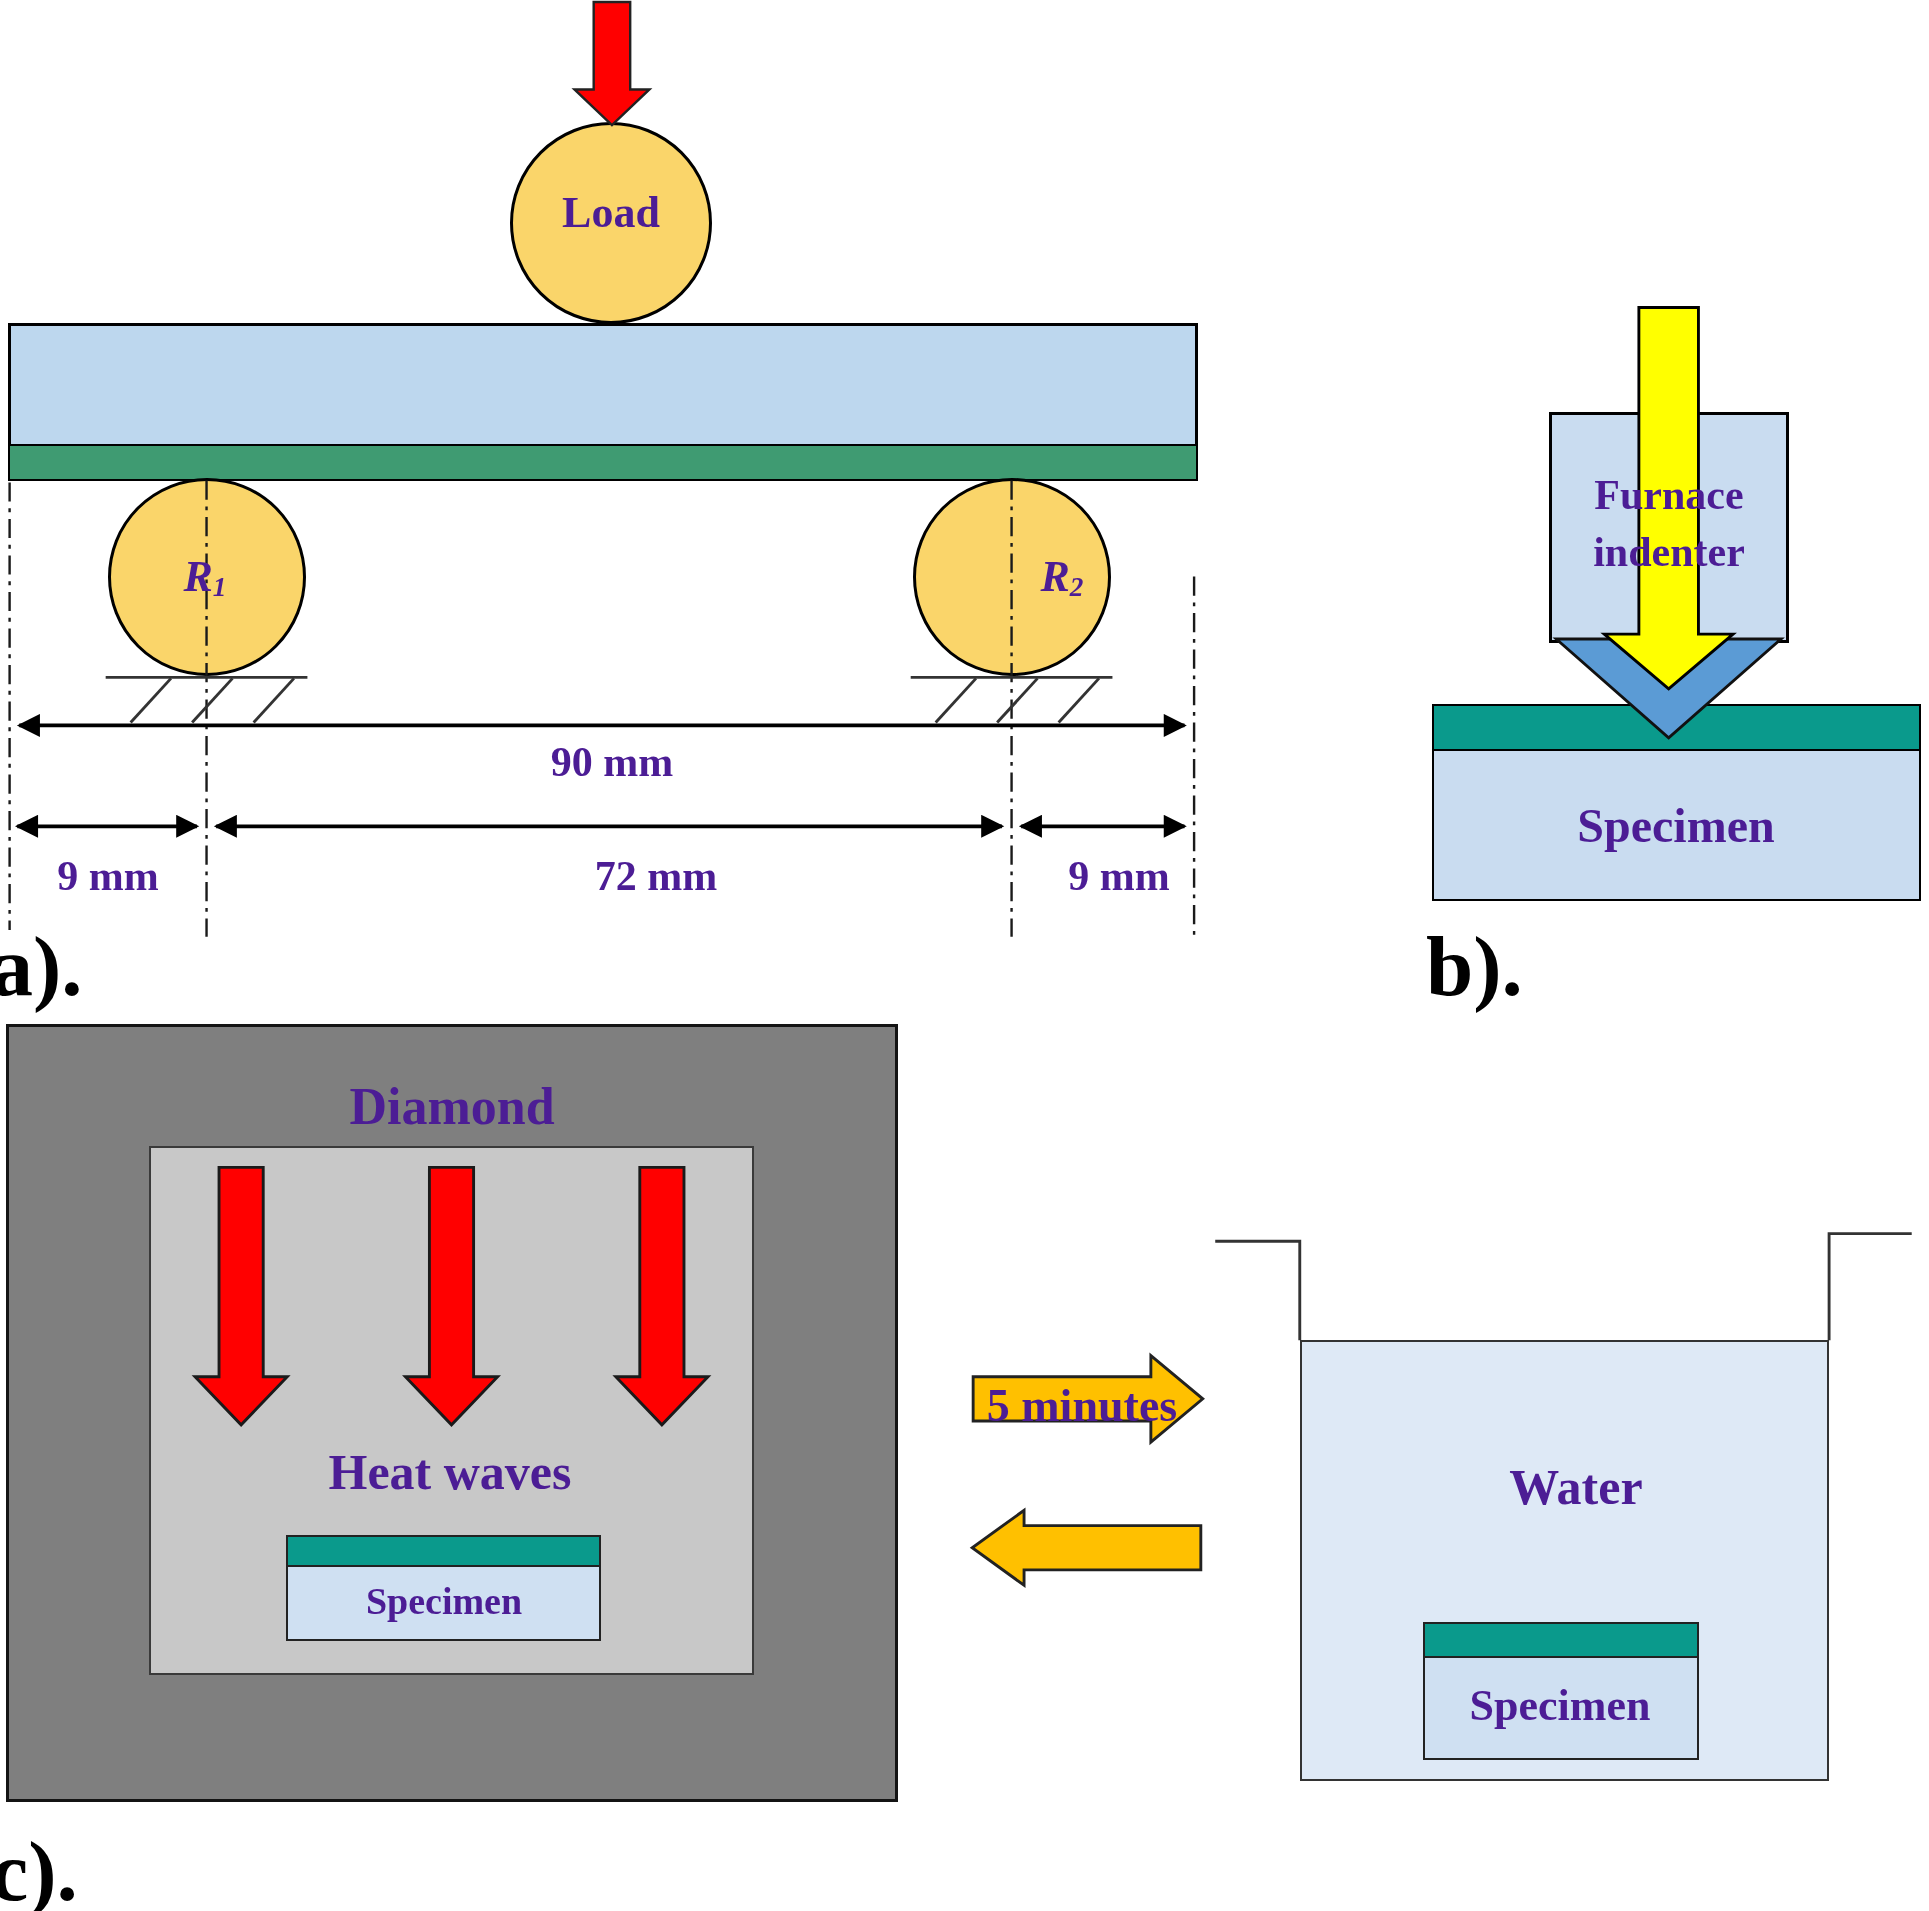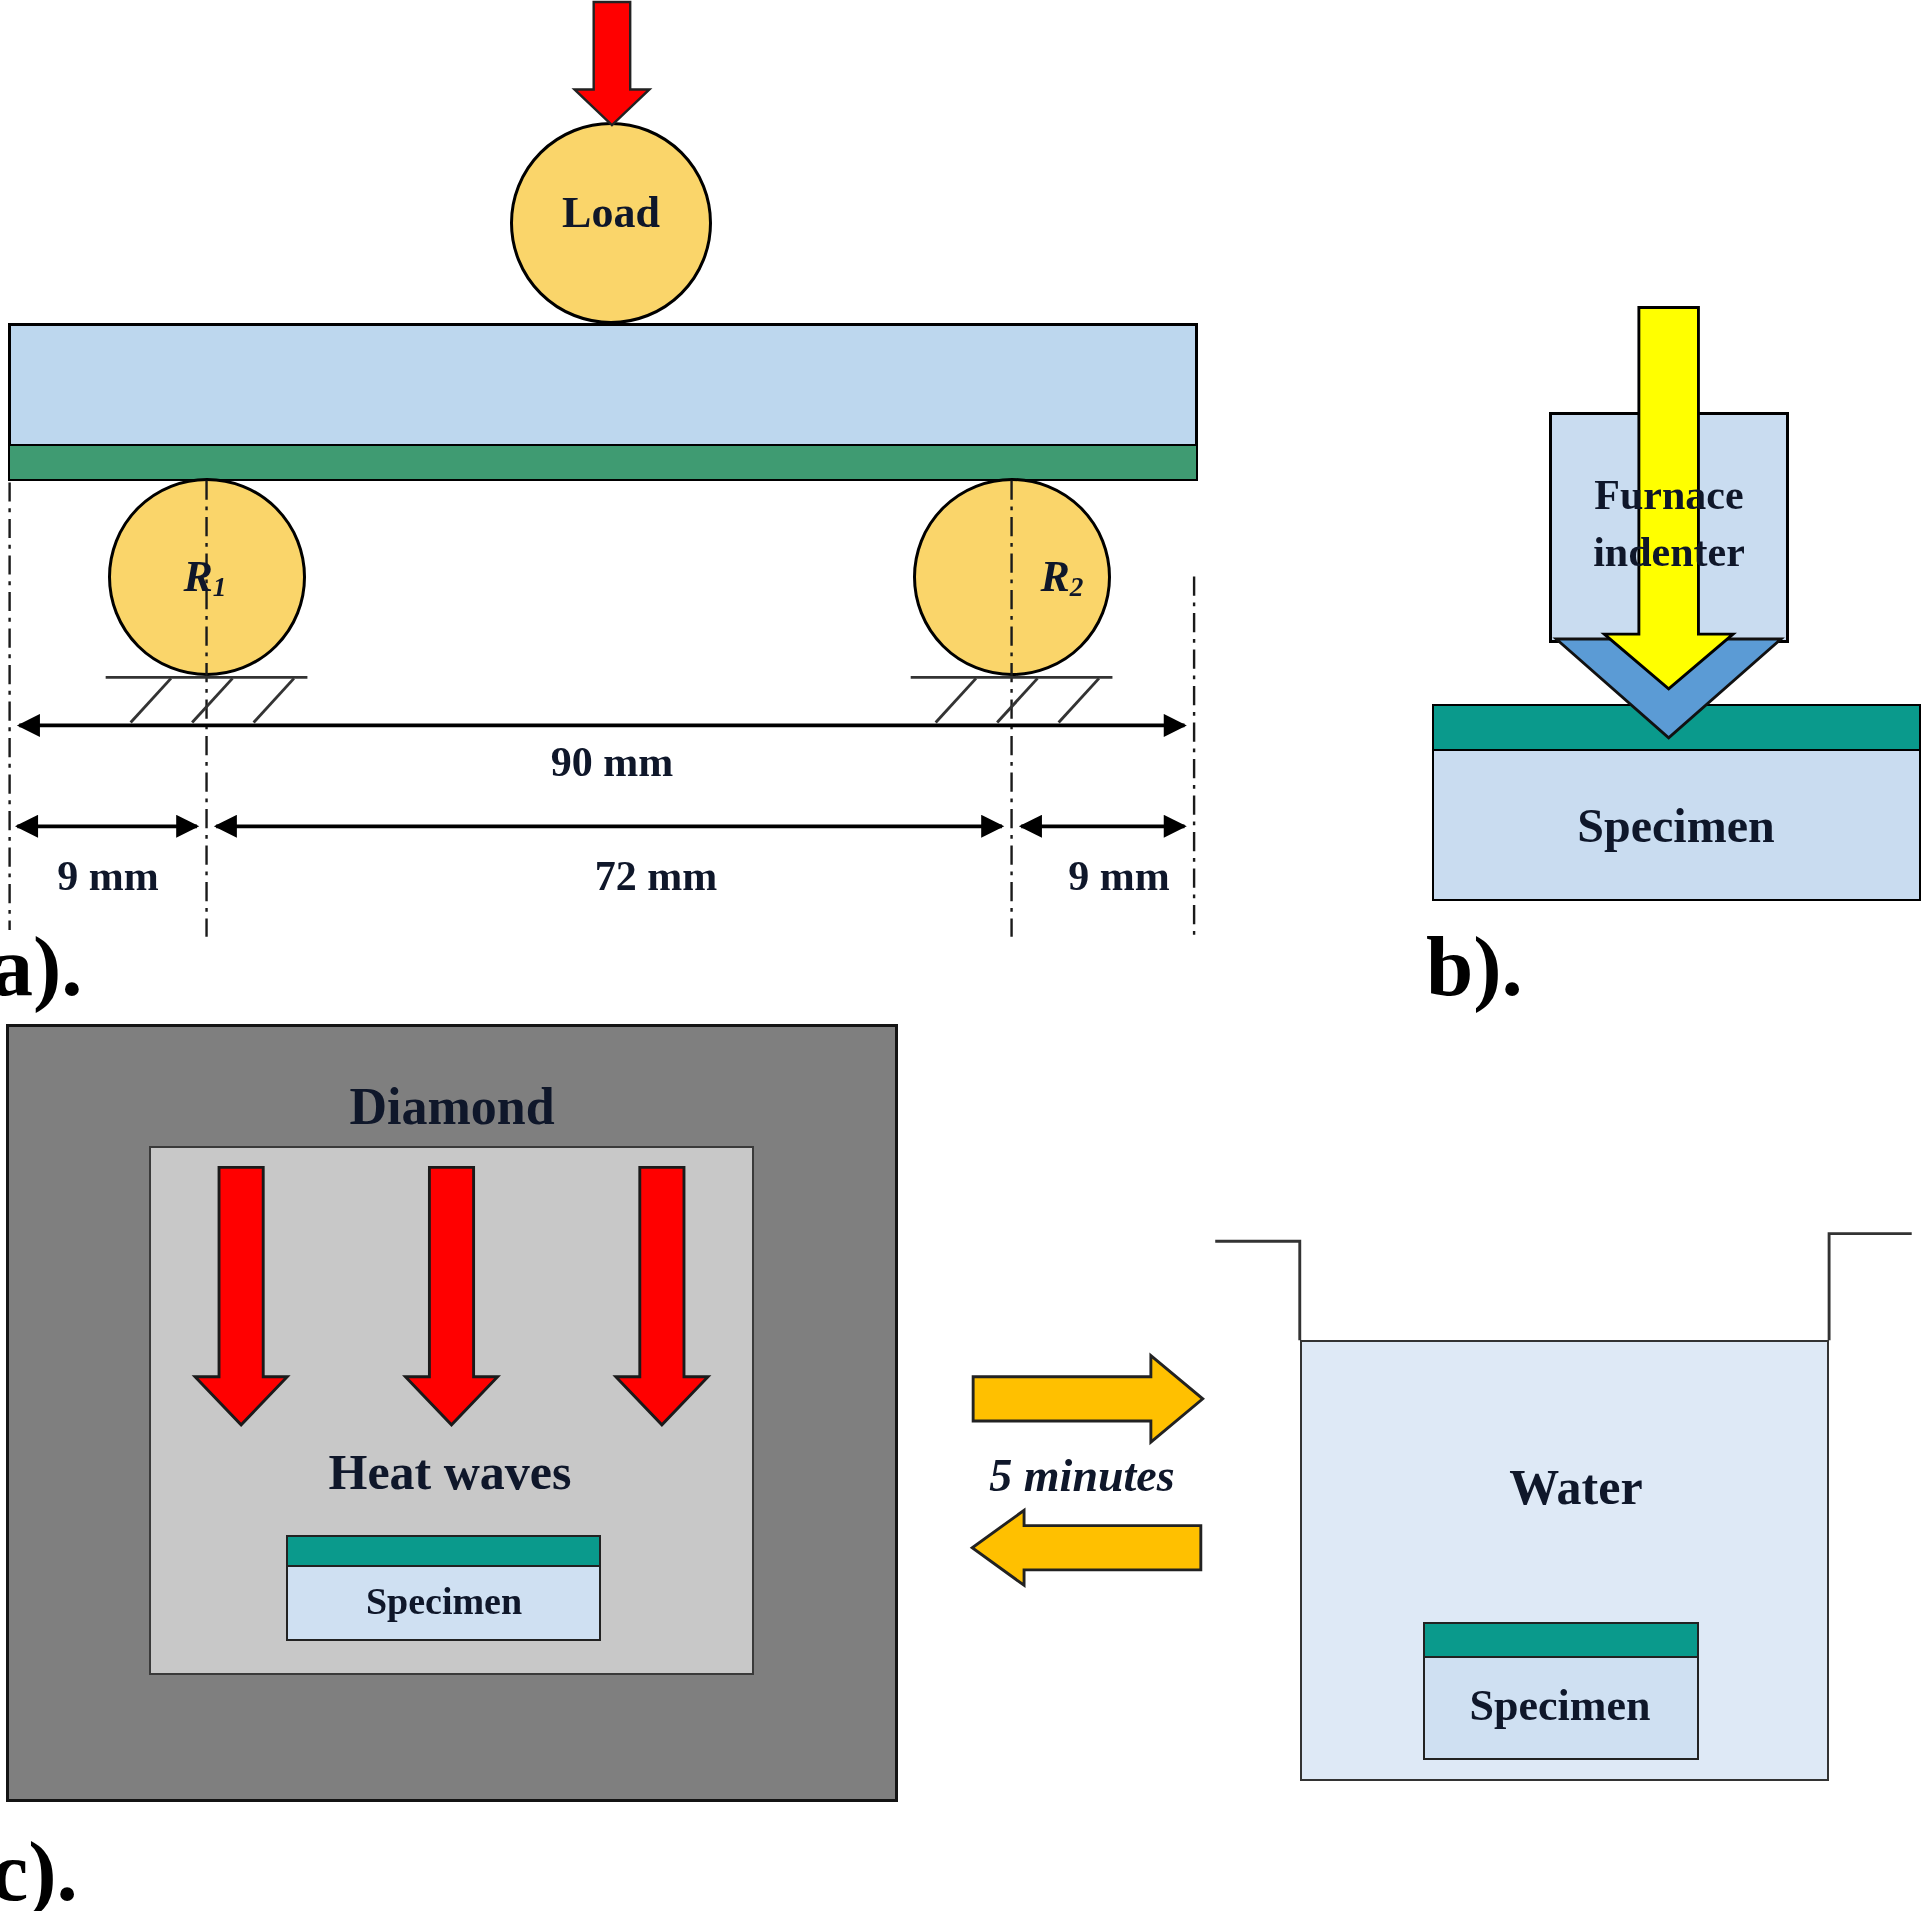--- a/index.html
+++ b/index.html
@@ -9,21 +9,21 @@
     width:1929px;height:1912px;
     background:#ffffff;
     overflow:hidden;
     font-family:"Liberation Serif","DejaVu Serif",serif;
   }
   .block{position:absolute;z-index:1;}
   .overlay{position:absolute;left:0;top:0;z-index:5;pointer-events:none;}
   .lbl{
     position:absolute;z-index:10;
     transform:translate(-50%,-50%);
-    font-weight:bold;color:#0f172a;white-space:nowrap;
+    font-weight:bold;color:#4c1d95;white-space:nowrap;
     text-align:center;line-height:1.05;
   }
   .tag{
     position:absolute;z-index:10;
     font-weight:bold;color:#000;white-space:nowrap;
     font-size:85px;line-height:1;
   }
   .subsc{font-size:0.62em;position:relative;top:0.18em;}
 
   
@@ -54,21 +54,21 @@
   .tag-b{left:1426px;top:924px;}
 
   
   .furnace{left:5.8px;top:1024px;width:892px;height:778px;background:#7F7F7F;border:3.8px solid #141414;}
   .furnace-inner{left:149px;top:1146px;width:605px;height:529px;background:#C8C8C8;border:2.9px solid #3a3a3a;}
   .furnace-lbl{left:452px;top:1107px;font-size:52px;}
   .heat-lbl{left:450px;top:1472px;font-size:50px;}
   .spec-strip-f{left:286px;top:1535px;width:315px;height:33px;background:#0A9A8C;border:2.9px solid #222;}
   .spec-body-f{left:286px;top:1565px;width:315px;height:76px;background:#CFE0F2;border:2.9px solid #222;}
   .spec-f-lbl{left:444px;top:1602px;font-size:38px;}
-  .cycle-lbl{left:1082px;top:1476px;font-size:46px;font-style:italic;}
+  .cycle-lbl{left:1082px;top:1406px;font-size:46px;}
   .water{left:1300px;top:1340px;width:529px;height:441px;background:#DEE9F6;border:2.9px solid #333;}
   .water-lbl{left:1576px;top:1487px;font-size:50px;}
   .spec-strip-w{left:1423px;top:1622px;width:276px;height:37px;background:#0A9A8C;border:2.9px solid #222;}
   .spec-body-w{left:1423px;top:1656px;width:276px;height:104px;background:#CFE0F2;border:2.9px solid #222;}
   .spec-w-lbl{left:1560px;top:1706px;font-size:44px;}
   .tag-c{left:-9.6px;top:1829px;}
 </style>
 </head>
 <body>
 

